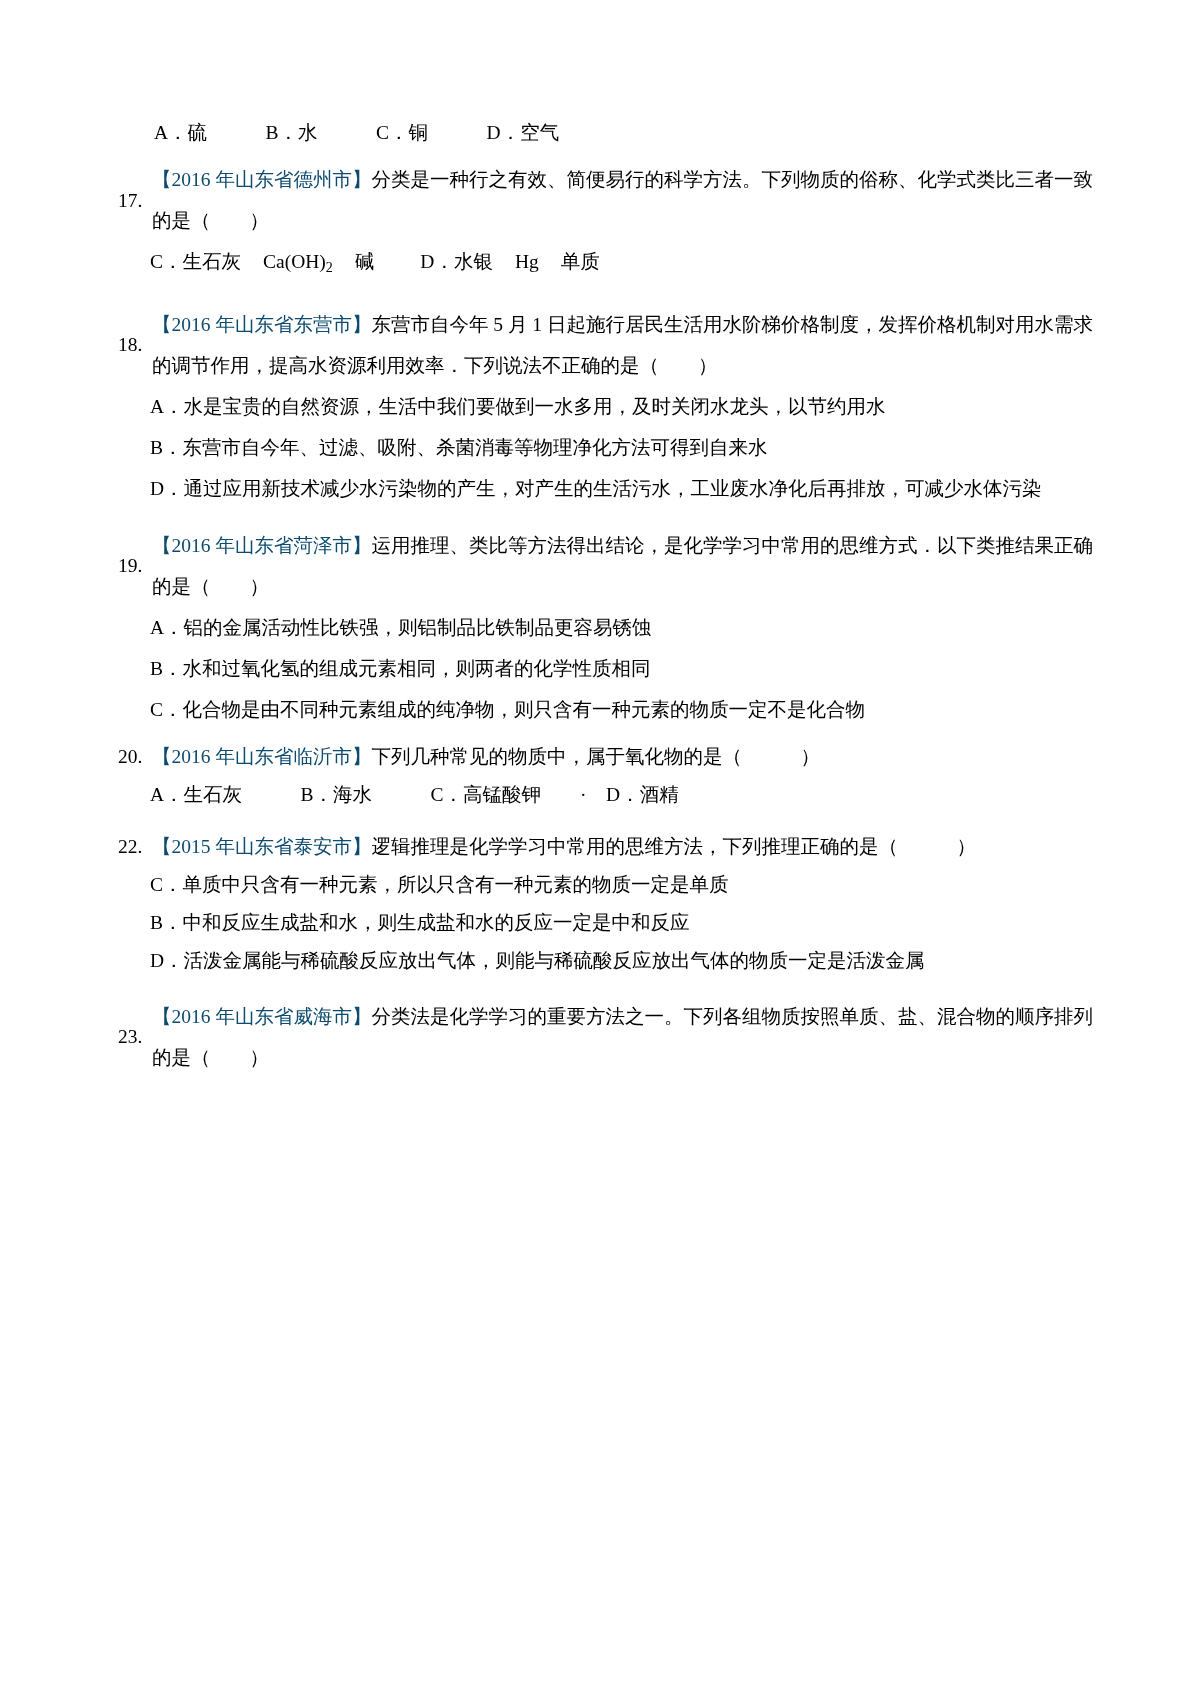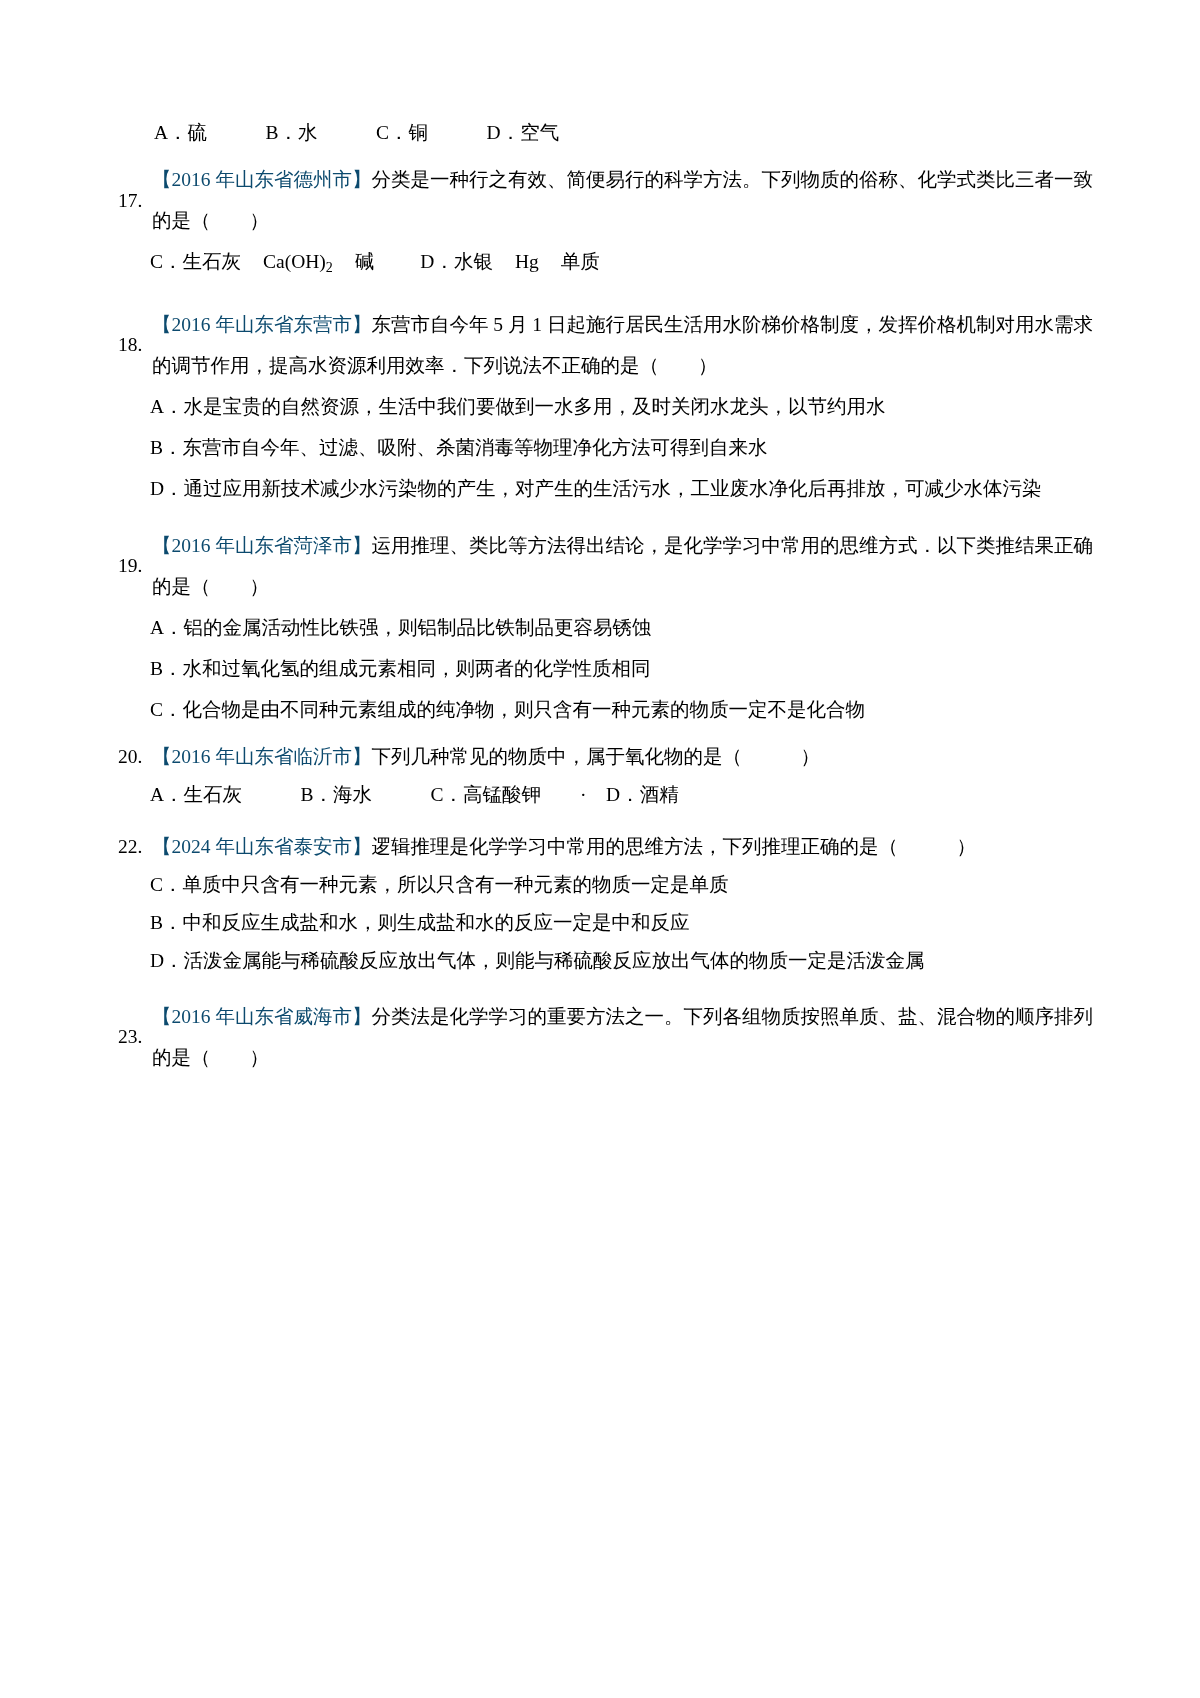--- a/index.html
+++ b/index.html
@@ -124,21 +124,21 @@
     </div>
 
     <div class="gap-small"></div>
 
 
     <div class="gap-small"></div>
 
     <div class="q tight">
       <div class="qline">
         <span class="qnum">22.</span>
-        <span class="qbody"><span class="src">【2024 年山东省泰安市】</span><span>逻辑推理是化学学习中常用的思维方法，下列推理正确的是（　　　）</span></span>
+        <span class="qbody"><span class="src">【2015 年山东省泰安市】</span><span>逻辑推理是化学学习中常用的思维方法，下列推理正确的是（　　　）</span></span>
       </div>
       <div class="opt">C．单质中只含有一种元素，所以只含有一种元素的物质一定是单质</div>
       <div class="opt">B．中和反应生成盐和水，则生成盐和水的反应一定是中和反应</div>
       <div class="opt">D．活泼金属能与稀硫酸反应放出气体，则能与稀硫酸反应放出气体的物质一定是活泼金属</div>
     </div>
 
     <div class="gap-med"></div>
 
     <div class="q">
       <div class="qline">

